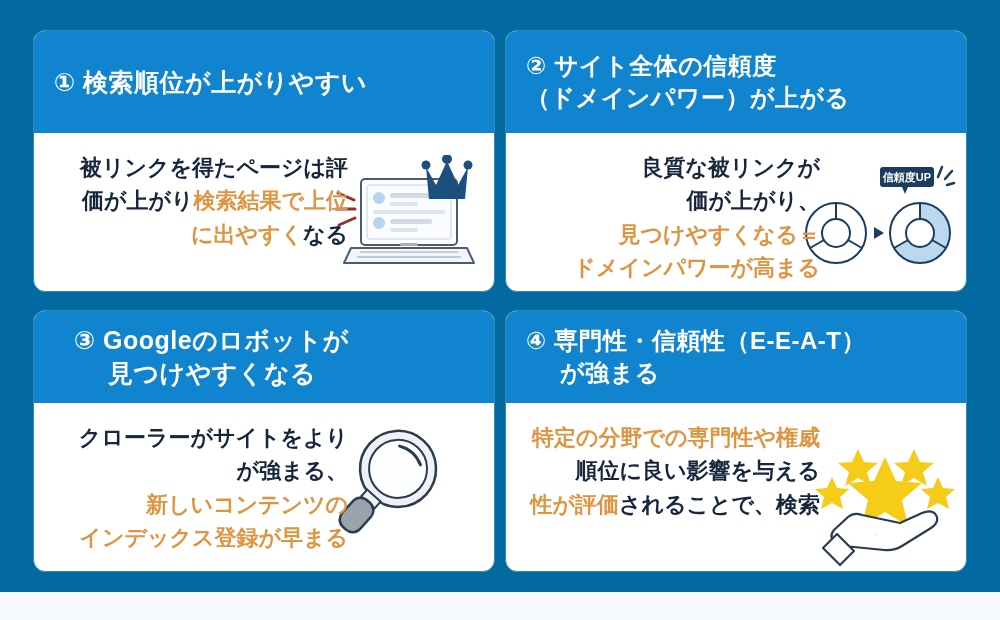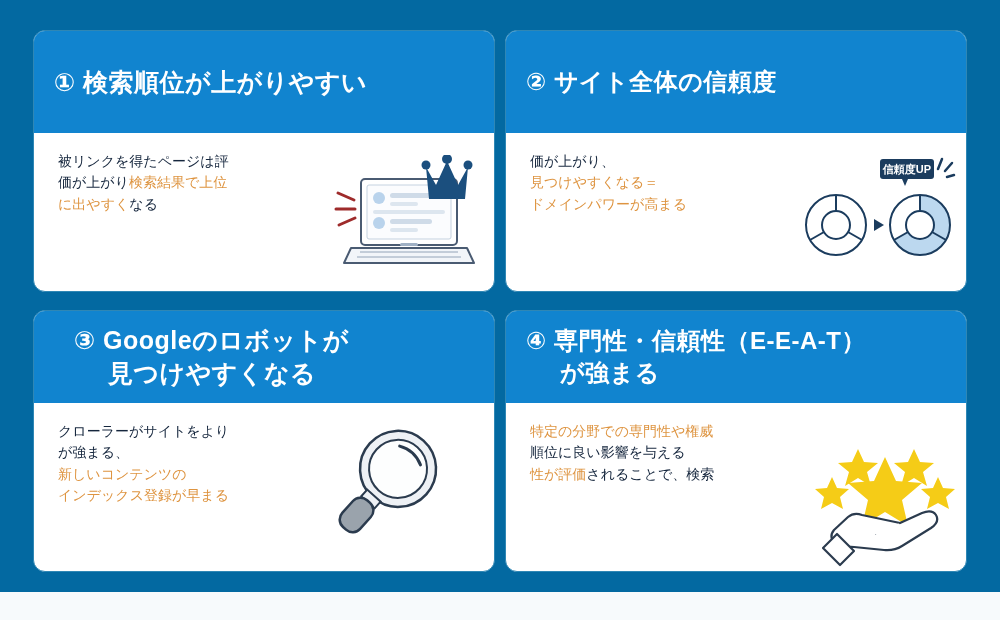--- a/index.html
+++ b/index.html
@@ -74,27 +74,28 @@
   .hdr-line { display: block; white-space: nowrap; }
   .hdr-line.indent { padding-left: 34px; }
 
   .card-body {
     position: relative;
     flex: 1 1 auto;
     box-sizing: border-box;
     padding: 18px 16px 14px 24px;
   }
   .body-text {
-    font-size: 14px;
-    font-weight: normal;
+    font-size: 22px;
+    font-weight: bold;
     line-height: 1.52;
     color: #15263d;
     max-width: 290px;
     position: relative;
     z-index: 2;
+    text-align: right;
   }
   .body-text .hl { color: #de9440; }
   .body-line { display: block; white-space: nowrap; }
 
   .art {
     position: absolute;
     right: 10px;
     bottom: 6px;
     width: 150px;
     height: 130px;
@@ -162,24 +163,26 @@
             <circle cx="134" cy="10" r="4.5" fill="#1b4f7e"></circle>
           </svg>
         </div>
       </div>
     </div>
 
     <div class="card">
       <div class="card-header h2">
         <div class="hdr-text size-b">
           <span class="hdr-line">② サイト全体の信頼度</span>
-        </div>
-      </div>
-      <div class="card-body">
-        <div class="body-text">
+          <span class="hdr-line">（ドメインパワー）が上がる</span>
+        </div>
+      </div>
+      <div class="card-body">
+        <div class="body-text">
+          <span class="body-line">良質な被リンクが</span>
           <span class="body-line">価が上がり、</span>
           <span class="body-line hl">見つけやすくなる＝</span>
           <span class="body-line hl">ドメインパワーが高まる</span>
         </div>
         <div class="art art-2">
           <svg viewBox="0 0 160 120" xmlns="http://www.w3.org/2000/svg">
 
             <circle cx="34" cy="72" r="30" fill="#ffffff" stroke="#1b3c5e" stroke-width="2"></circle>
             <circle cx="34" cy="72" r="14" fill="#ffffff" stroke="#1b3c5e" stroke-width="2"></circle>
             <line x1="34" y1="42" x2="34" y2="58" stroke="#1b3c5e" stroke-width="2"></line>

